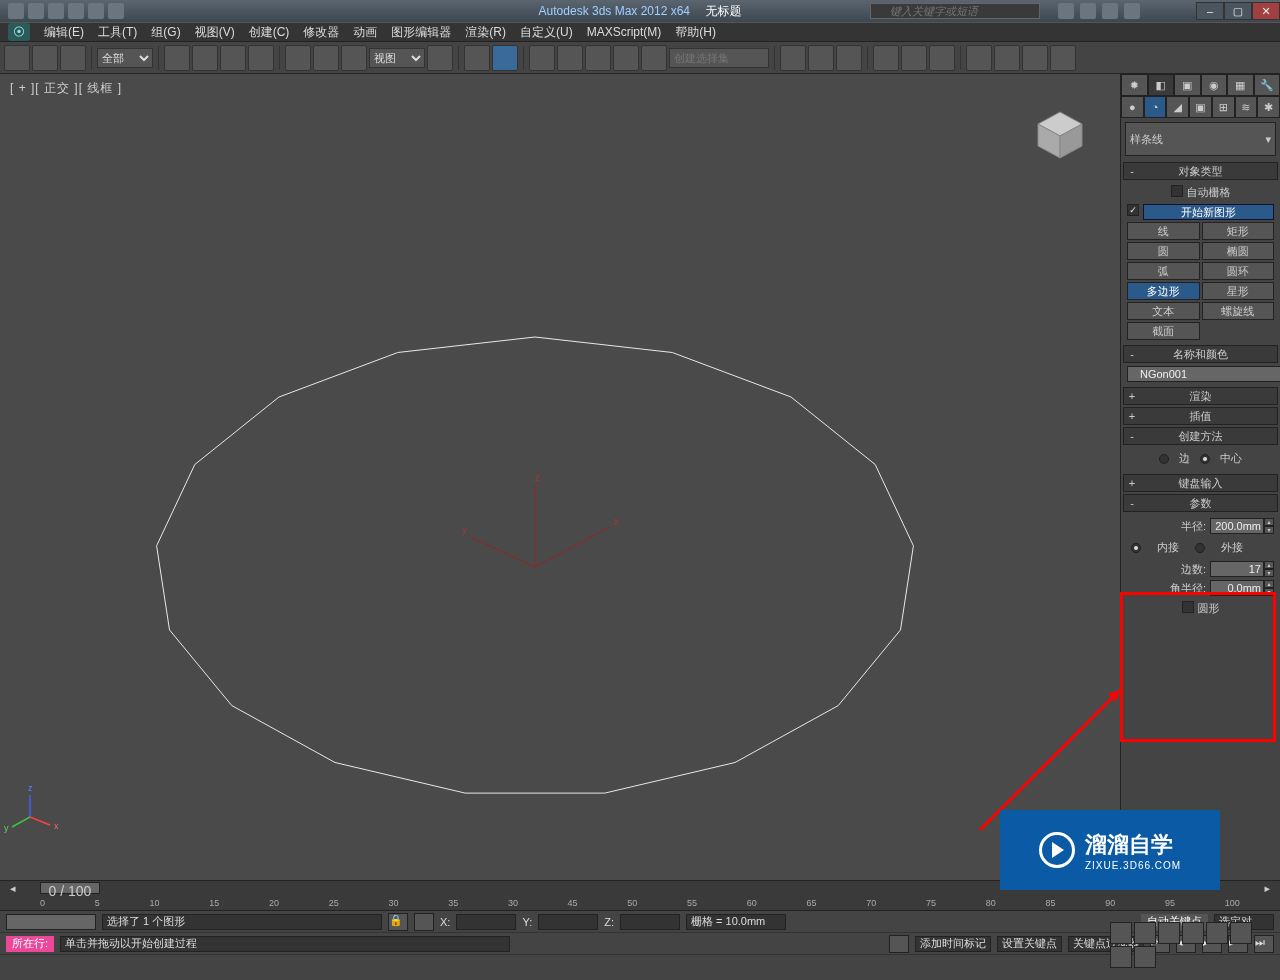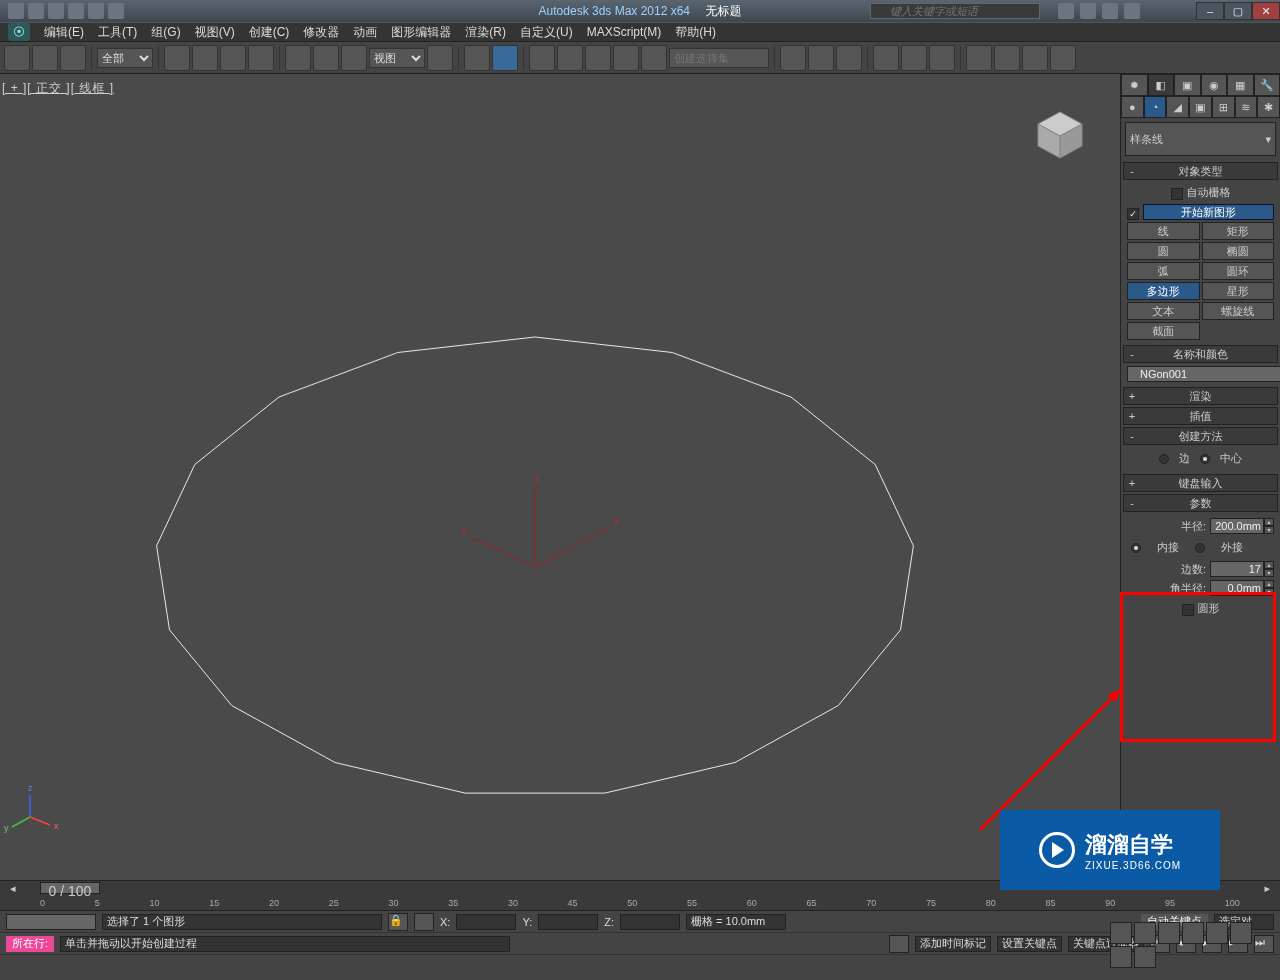--- a/index.html
+++ b/index.html
@@ -26,40 +26,40 @@
 
 .toolbar { height: 32px; background: #444; border-bottom: 1px solid #222; display: flex; align-items: center; padding: 0 4px; gap: 2px; }
 .toolbar .tsep { width: 1px; height: 24px; background: #333; margin: 0 3px; }
 .toolbar .tbtn { width: 26px; height: 26px; background: #555; border: 1px solid #333; border-radius: 2px; }
 .toolbar .tbtn.active { background: #3a6a9a; }
 .toolbar select { background: #555; color: #ddd; border: 1px solid #333; height: 20px; font-size: 11px; }
 .toolbar input[type=text]{ background: #555; color: #ddd; border: 1px solid #333; height: 20px; font-size: 11px; padding: 0 4px;}
 
 
 .main { position: absolute; top: 74px; left: 0; right: 160px; bottom: 100px; background: #4a4a4a; }
-.viewport-label { position: absolute; top: 6px; left: 2px; color: #cfcfcf; font-size: 12px; letter-spacing: 1px; text-decoration: underline; }
+.viewport-label { position: absolute; top: 6px; left: 10px; color: #cfcfcf; font-size: 12px; letter-spacing: 1px; }
 .canvas { width: 100%; height: 100%; }
 
 
 .cmdpanel { position: absolute; top: 74px; right: 0; bottom: 100px; width: 160px; background: #444; border-left: 1px solid #222; display: flex; flex-direction: column; overflow: hidden;}
 .cmd-tabs { display: flex; height: 22px; background: #3a3a3a; }
 .cmd-tabs span { flex: 1; border: 1px solid #222; background: #555; display: flex; align-items: center; justify-content: center; }
 .cmd-tabs span.active { background: #3a3a3a; }
 .cmd-subtabs { display: flex; height: 22px; background: #3a3a3a; }
 .cmd-subtabs span { flex: 1; border: 1px solid #222; background: #555; display:flex; align-items:center; justify-content:center; }
 .cmd-subtabs span.active { background: #2a5a8a; }
 .cmd-drop { margin: 4px; background: #555; border: 1px solid #222; height: 34px; padding: 4px 4px; display:flex; align-items:center; justify-content:space-between;}
 .rollout-head { background: #3a3a3a; border: 1px solid #222; margin: 2px 2px 0 2px; height: 18px; display: flex; align-items: center; padding: 0 4px; font-size: 11px; position: relative;}
 .rollout-head .sign { position: absolute; left: 2px; width: 12px; text-align: center; }
 .rollout-head .rt { flex: 1; text-align: center; }
 .rollout-body { background: #444; margin: 0 2px; padding: 3px 4px; font-size: 11px; }
 .obj-grid { display: grid; grid-template-columns: 1fr 1fr; gap: 2px; }
 .obj-btn { background: #555; border: 1px solid #222; height: 18px; display: flex; align-items: center; justify-content: center; cursor: pointer; }
 .obj-btn.active { background: #2a5a8a; color: #fff; }
-.chk-row { display: flex; align-items: flex-end; gap: 4px; padding: 2px 0; justify-content: center;}
+.chk-row { display: flex; align-items: flex-start; gap: 4px; padding: 2px 0; justify-content: center;}
 .chk { width: 12px; height: 12px; border: 1px solid #222; background: #333; display:inline-flex; align-items:center; justify-content:center; font-size:9px;}
 .chk.checked::after{ content:"✓"; color:#eee;}
 .newshape { background: #2a5a8a; color: #fff; padding: 0 8px; flex:1; text-align:center; border:1px solid #113; height:16px; display:flex; align-items:center; justify-content:center;}
 .param-row { display: flex; align-items: center; justify-content: flex-end; gap: 4px; margin: 3px 0; }
 .param-row label { flex: 0 0 auto; }
 .spinner { display: flex; }
 .spinner input { width: 54px; height: 16px; background: #666; border: 1px solid #222; color: #eee; font-size: 11px; padding: 0 2px; text-align: right; }
 .spinner .arrows { width: 10px; display: flex; flex-direction: column; }
 .spinner .arrows span { height: 8px; background: #555; border: 1px solid #222; font-size: 6px; line-height: 6px; text-align: center; }
 .radio-row { display: flex; gap: 10px; align-items: center; padding: 3px 2px; justify-content:center;}

